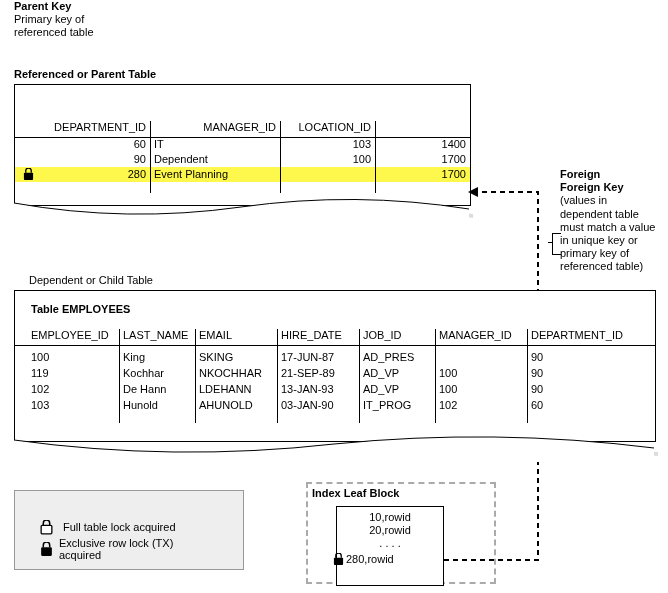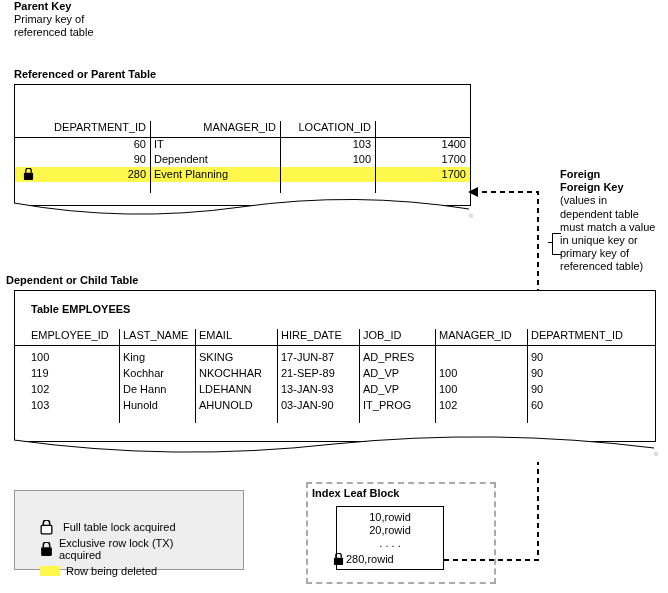--- a/index.html
+++ b/index.html
@@ -15,21 +15,21 @@
     width: 668px;
     height: 593px;
   }
 
   
   .pk-label { position: absolute; left: 14px; top: 0; line-height: 1.2; }
   .pk-label .l1 { font-weight: bold; }
 
   
   .sec-parent { position: absolute; left: 14px; top: 68px; font-weight: bold; }
-  .sec-child  { position: absolute; left: 6px; top: 274px; font-weight: bold; }
+  .sec-child  { position: absolute; left: 29px; top: 274px; font-weight: normal; }
 
   
   .parent-table {
     position: absolute;
     left: 14px; top: 84px;
     width: 455px; height: 120px;
     border: 1px solid #000;
     background: #fff;
     z-index: 2;
   }
@@ -154,21 +154,21 @@
 
   
   .idx-outer {
     position:absolute; left:306px; top:482px;
     width:186px; height:98px;
     border:2px dashed #AAA;
   }
   .idx-title { position:absolute; left:312px; top:487px; font-weight:bold; }
   .idx-inner {
     position:absolute; left:336px; top:506px;
-    width:108px; height:64px;
+    width:108px; height:80px;
     border:1px solid #000; background:#fff;
     padding:4px 6px; box-sizing:border-box; line-height:1.2;
     text-align:center;
   }
   .idx-row3 { display:flex; align-items:center; justify-content:flex-start; margin-top:2px;}
   .idx-row3 .lock-black { margin-left:-10px; }
   .idx-row3 span { margin-left:2px;}
 
   
   .dashpath {
@@ -338,24 +338,20 @@
     <span class="lbl">Full table lock acquired</span>
   </div>
   <div class="legend-row">
     <span class="lock-black">
       <svg width="13" height="15" viewBox="0 0 12 14">
             <path d="M3 5 V3 a3 3 0 0 1 6 0 V5" fill="none" stroke="#000" stroke-width="1.4"></path>
             <rect x="1" y="5" width="10" height="8" rx="1" fill="#000"></rect>
           </svg>
     </span>
     <span class="lbl">Exclusive row lock (TX) acquired</span>
-  </div>
-  <div class="legend-row">
-    <span class="swatch"></span>
-    <span class="lbl">Row being deleted</span>
   </div>
 </div>
 
 <div class="idx-outer"></div>
 <div class="idx-title">Index Leaf Block</div>
 <div class="idx-inner">
   <div>10,rowid</div>
   <div>20,rowid</div>
   <div>. . . .</div>
   <div class="idx-row3">

